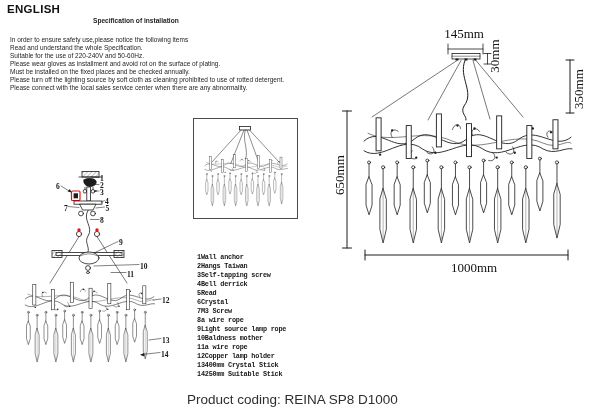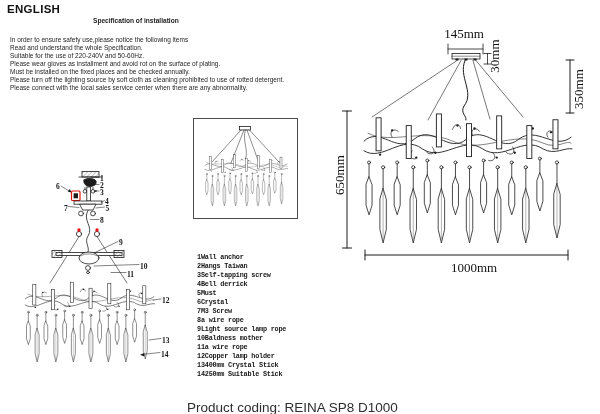--- a/index.html
+++ b/index.html
@@ -218,21 +218,21 @@
     <div>Must be installed on the fixed places and be checked annually.</div>
     <div>Please turn off the lighting source by soft cloth as cleaning prohibited to use of rotted detergent.</div>
     <div>Please connect with the local sales service center when there are any abnormality.</div>
   </div>
 
   <div class="plist">
     <div class="row"><span>1</span><span class="pname">Wall anchor</span></div>
     <div class="row"><span>2</span><span class="pname">Hangs Taiwan</span></div>
     <div class="row"><span>3</span><span class="pname">Self-tapping screw</span></div>
     <div class="row"><span>4</span><span class="pname">Bell derrick</span></div>
-    <div class="row"><span>5</span><span class="pname">Must</span></div>
+    <div class="row"><span>5</span><span class="pname">Read</span></div>
     <div class="row"><span>6</span><span class="pname">Crystal</span></div>
     <div class="row"><span>7</span><span class="pname">M3 Screw</span></div>
     <div class="row"><span>8</span><span class="pname">a wire rope</span></div>
     <div class="row"><span>9</span><span class="pname">Light source lamp rope</span></div>
     <div class="row"><span>10</span><span class="pname">Baldness mother</span></div>
     <div class="row"><span>11</span><span class="pname">a wire rope</span></div>
     <div class="row"><span>12</span><span class="pname">Copper lamp holder</span></div>
     <div class="row"><span>13</span><span class="pname">400mm Crystal Stick</span></div>
     <div class="row"><span>14</span><span class="pname">250mm Suitable Stick</span></div>
   </div>
@@ -251,14 +251,14 @@
   <span class="txt callout" style="left:162px;top:296px;">12</span>
   <span class="txt callout" style="left:162px;top:335.5px;">13</span>
   <span class="txt callout" style="left:161px;top:349.5px;">14</span>
 
   <span class="txt dim" style="left:444px;top:26px;width:40px;">145mm</span>
   <span class="txt dim vdim" style="left:478px;top:48px;width:34px;">30mm</span>
   <span class="txt dim vdim" style="left:559px;top:81px;width:40px;">350mm</span>
   <span class="txt dim vdim" style="left:320px;top:167px;width:40px;">650mm</span>
   <span class="txt dim" style="left:441px;top:260px;width:50px;margin-left:8px;">1000mm</span>
 
-  <span class="txt coding" style="left:187px;top:400px;">Product coding: REINA SP8 D1000</span>
+  <span class="txt coding" style="left:187px;top:392px;">Product coding: REINA SP8 D1000</span>
 </div>
 
 </body></html>

